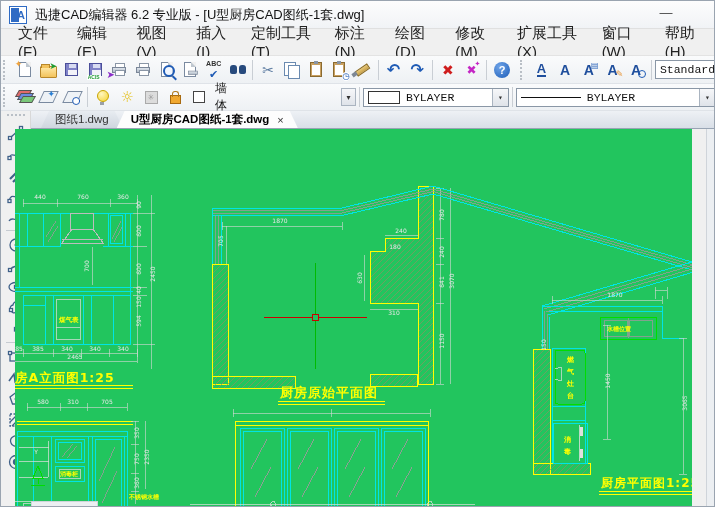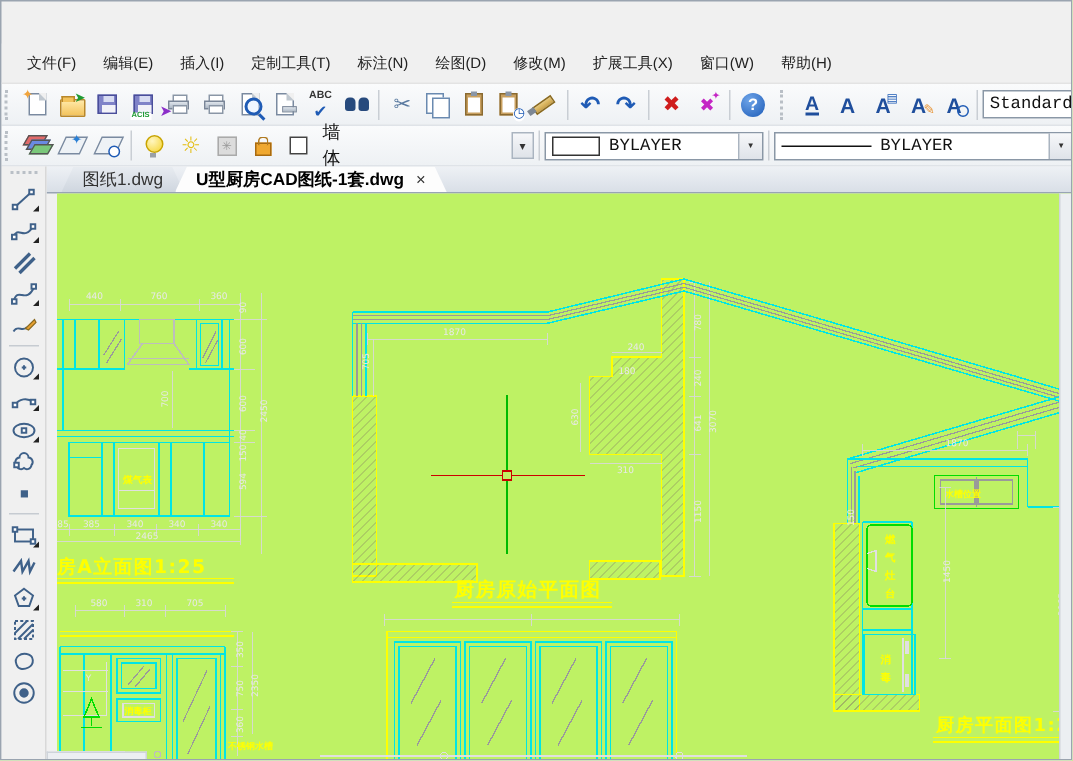--- a/index.html
+++ b/index.html
@@ -7,21 +7,21 @@
   #app{position:relative;width:715px;height:507px;background:#f0f0f0;border:1px solid #9aa4b0;box-sizing:border-box;overflow:hidden;}
   
   .titlebar{position:absolute;left:0;top:0;width:715px;height:28px;background:linear-gradient(#fdfdfd,#f1f3f6);display:flex;align-items:center;border-bottom:1px solid #e0e0e0;box-sizing:border-box;}
   .applogo{width:18px;height:18px;margin:0 8px 0 8px;background:#fff;border:1px solid #2f6bc4;position:relative;box-sizing:border-box;}
   .applogo:before{content:"";position:absolute;left:1px;top:1px;right:7px;bottom:1px;background:#2f6bc4;}
   .applogo:after{content:"A";position:absolute;right:1px;top:1px;font-size:11px;font-weight:bold;color:#2f6bc4;line-height:14px;}
   .titletext{font-size:13px;color:#111;}
   .minbtn{position:absolute;right:40px;top:4px;width:20px;height:18px;color:#444;font-size:13px;text-align:center;line-height:16px;}
   
   .menubar{position:absolute;left:0;top:28px;width:715px;height:27px;background:#f0f0f0;display:flex;align-items:center;padding-left:8px;box-sizing:border-box;border-bottom:1px solid #e3e3e3;}
-  .menuitem{padding:3px 9px;font-size:10px;color:#222;cursor:default;}
+  .menuitem{padding:3px 9px;font-size:15px;color:#222;cursor:default;}
   
   .tb{position:absolute;left:0;width:715px;background:linear-gradient(#fafbfc,#eef1f4);display:flex;align-items:center;box-sizing:border-box;border-bottom:1px solid #dfe3e8;}
   .tb1{top:55px;height:28px;}
   .tb2{top:83px;height:27px;}
   .grip{width:5px;height:20px;margin:0 3px 0 2px;border-left:2px dotted #b9bfc6;}
   .tsep{width:1px;height:20px;background:#c9ced4;margin:0 3px;}
   .ic{width:25px;height:24px;display:flex;align-items:center;justify-content:center;position:relative;border:1px solid transparent;border-radius:2px;box-sizing:border-box;}
   .g{font-family:"DejaVu Sans",sans-serif;}
   .blue{color:#1f5bb5;} .red{color:#cf1d1d;} .mag{color:#c425c4;}
   .page{width:12px;height:15px;background:#fff;border:1px solid #7a8aa0;position:relative;box-sizing:border-box;}
@@ -87,37 +87,43 @@
   .tab.active{background:#fdfdfd;font-weight:bold;color:#000;z-index:2;}
   .tabclose{margin-left:8px;font-size:11px;color:#333;font-weight:normal;}
   
   .lefttb{position:absolute;left:0;top:110px;width:30px;height:397px;background:#f0f0f0;border-right:1px solid #d8d8d8;box-sizing:border-box;display:flex;flex-direction:column;align-items:center;}
   .vgrip{width:18px;height:4px;border-top:2px dotted #b9bfc6;margin:3px 0 2px 0;}
   .ltool{width:24px;height:21px;display:flex;align-items:center;justify-content:center;position:relative;border:1px solid transparent;border-radius:2px;box-sizing:border-box;}
   .ltool svg{stroke:#3f6189;fill:none;stroke-width:1.3;}
   .fly:after{content:"";position:absolute;right:1px;bottom:1px;border-style:solid;border-width:0 0 4px 4px;border-color:transparent transparent #222 transparent;}
   .lsep{width:20px;height:1px;background:#c6cbd1;margin:3px 0;}
   
-  .canvas{position:absolute;left:37px;top:128px;width:677px;height:379px;background:#bef264;overflow:hidden;}
+  .canvas{position:absolute;left:14px;top:128px;width:677px;height:379px;background:#22c55e;overflow:hidden;}
   .vscroll{position:absolute;right:0;top:128px;width:8px;height:379px;background:#eceff2;border-left:1px solid #cfd4da;box-sizing:border-box;}
   .hscroll-frag{position:absolute;left:30px;top:500px;width:67px;height:7px;background:#eceff2;border:1px solid #cfd4da;border-bottom:none;box-sizing:border-box;}
   text{font-family:"DejaVu Sans",sans-serif;}
   .dim{fill:#e8e8e8;font-size:6px;text-anchor:middle;}
   .cadtitle{fill:#ffff00;font-weight:bold;letter-spacing:1px;}
   .ylab{fill:#ffff00;font-weight:bold;}
 </style>
 </head>
 <body>
 
 <div id="app">
 
+  <div class="titlebar">
+    <div class="applogo"></div>
+    <div class="titletext">迅捷CAD编辑器 6.2 专业版  - [U型厨房CAD图纸-1套.dwg]</div>
+    <div class="minbtn">—</div>
+  </div>
 
   <div class="menubar">
     <div class="menuitem">文件(F)</div>
     <div class="menuitem">编辑(E)</div>
+    <div class="menuitem">视图(V)</div>
     <div class="menuitem">插入(I)</div>
     <div class="menuitem">定制工具(T)</div>
     <div class="menuitem">标注(N)</div>
     <div class="menuitem">绘图(D)</div>
     <div class="menuitem">修改(M)</div>
     <div class="menuitem">扩展工具(X)</div>
     <div class="menuitem">窗口(W)</div>
     <div class="menuitem">帮助(H)</div>
   </div>
 

